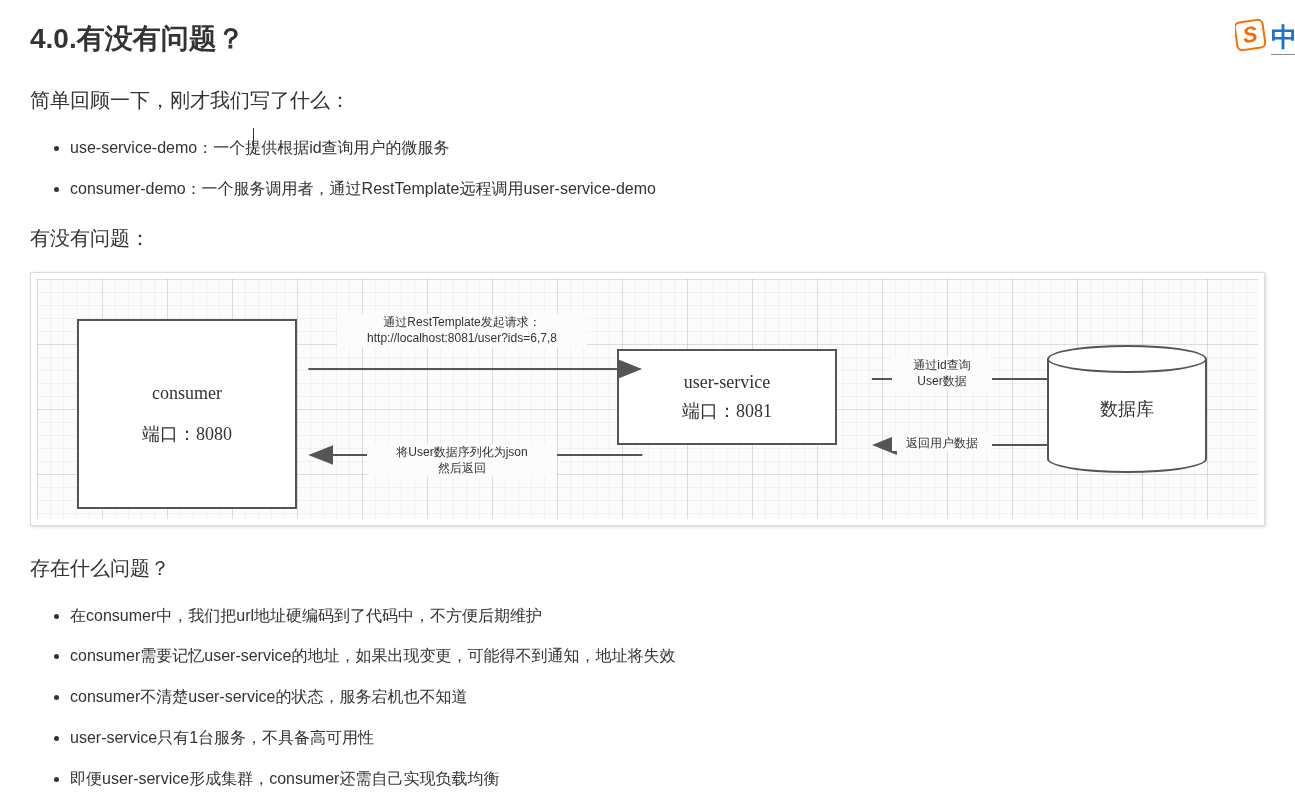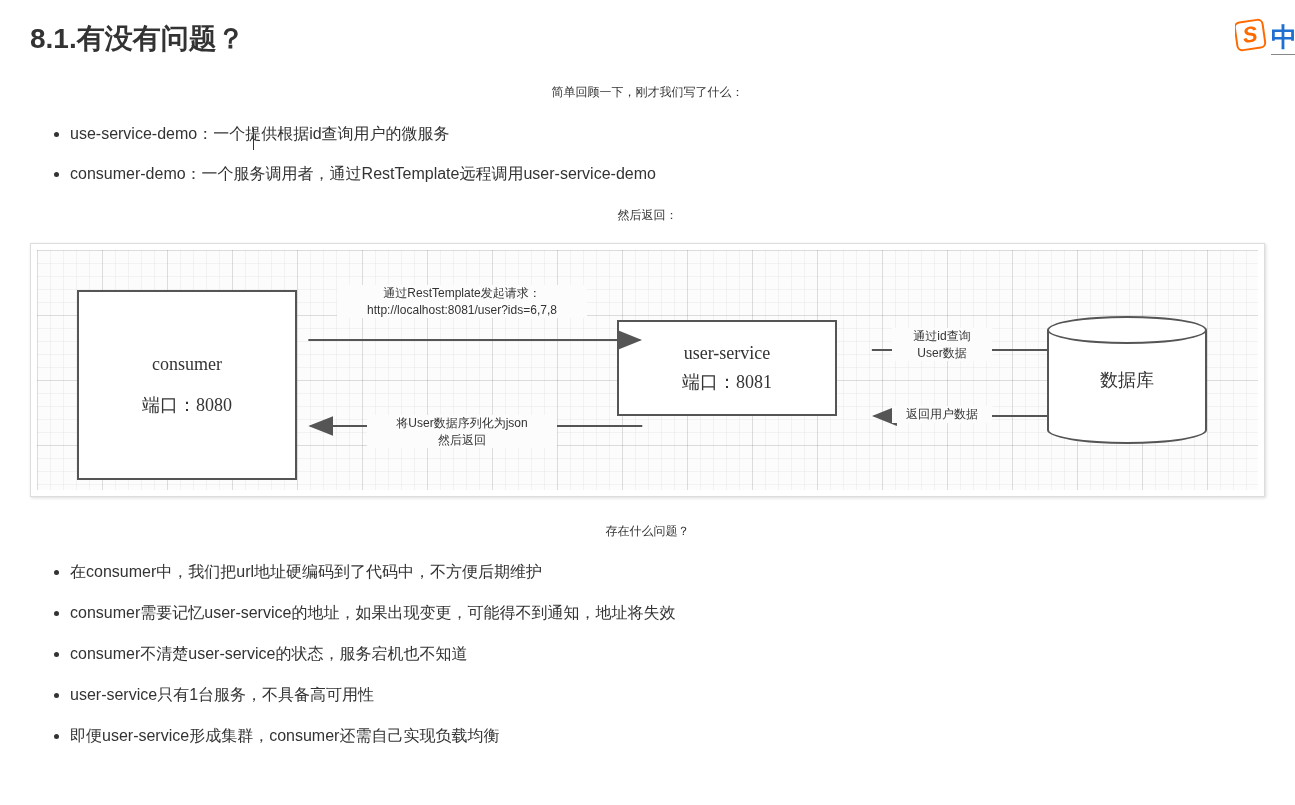--- a/index.html
+++ b/index.html
@@ -13,25 +13,24 @@
   .content {
     padding: 20px 30px;
   }
   h2 {
     font-size: 28px;
     font-weight: 700;
     color: #333;
     margin-bottom: 24px;
   }
   p {
-    font-size: 12px;
+    font-size: 20px;
     line-height: 1.8;
     color: #333;
     margin-bottom: 16px;
-    text-align: center;
   }
   ul {
     margin-left: 40px;
     margin-bottom: 16px;
   }
   li {
     font-size: 16px;
     line-height: 1.8;
     color: #333;
     margin-bottom: 12px;
@@ -194,32 +193,32 @@
 <body>
 
 <div class="ime-badge">
   <div class="ime-s">S</div>
   <div class="ime-text">中</div>
   <div class="ime-line"></div>
 </div>
 
 <div class="content">
 
-  <h2>8.1.有没有问题？</h2>
+  <h2>4.0.有没有问题？</h2>
 
   <p>简单回顾一下，刚才我们写了什么：</p>
 
   <ul>
     <li>use-service-demo：一个提供根据id查询用户的微服务</li>
     <li>consumer-demo：一个服务调用者，通过RestTemplate远程调用user-service-demo</li>
   </ul>
 
   <div class="cursor-line"></div>
 
-  <p>然后返回：</p>
+  <p>有没有问题：</p>
 
   <div class="diagram-wrapper">
     <div class="diagram">
 
       <div class="box" style="left:40px; top:40px; width:220px; height:190px;">
         <span>consumer</span>
         <span style="height:12px;"></span>
         <span>端口：8080</span>
       </div>
 

